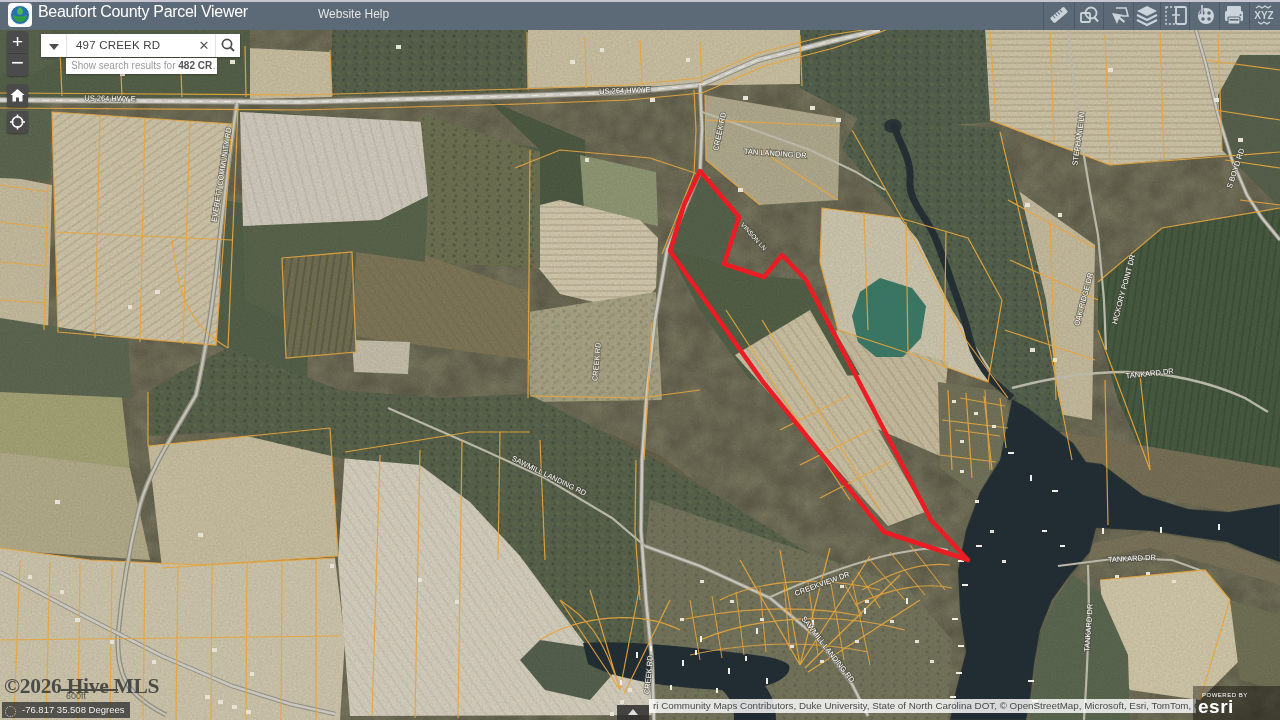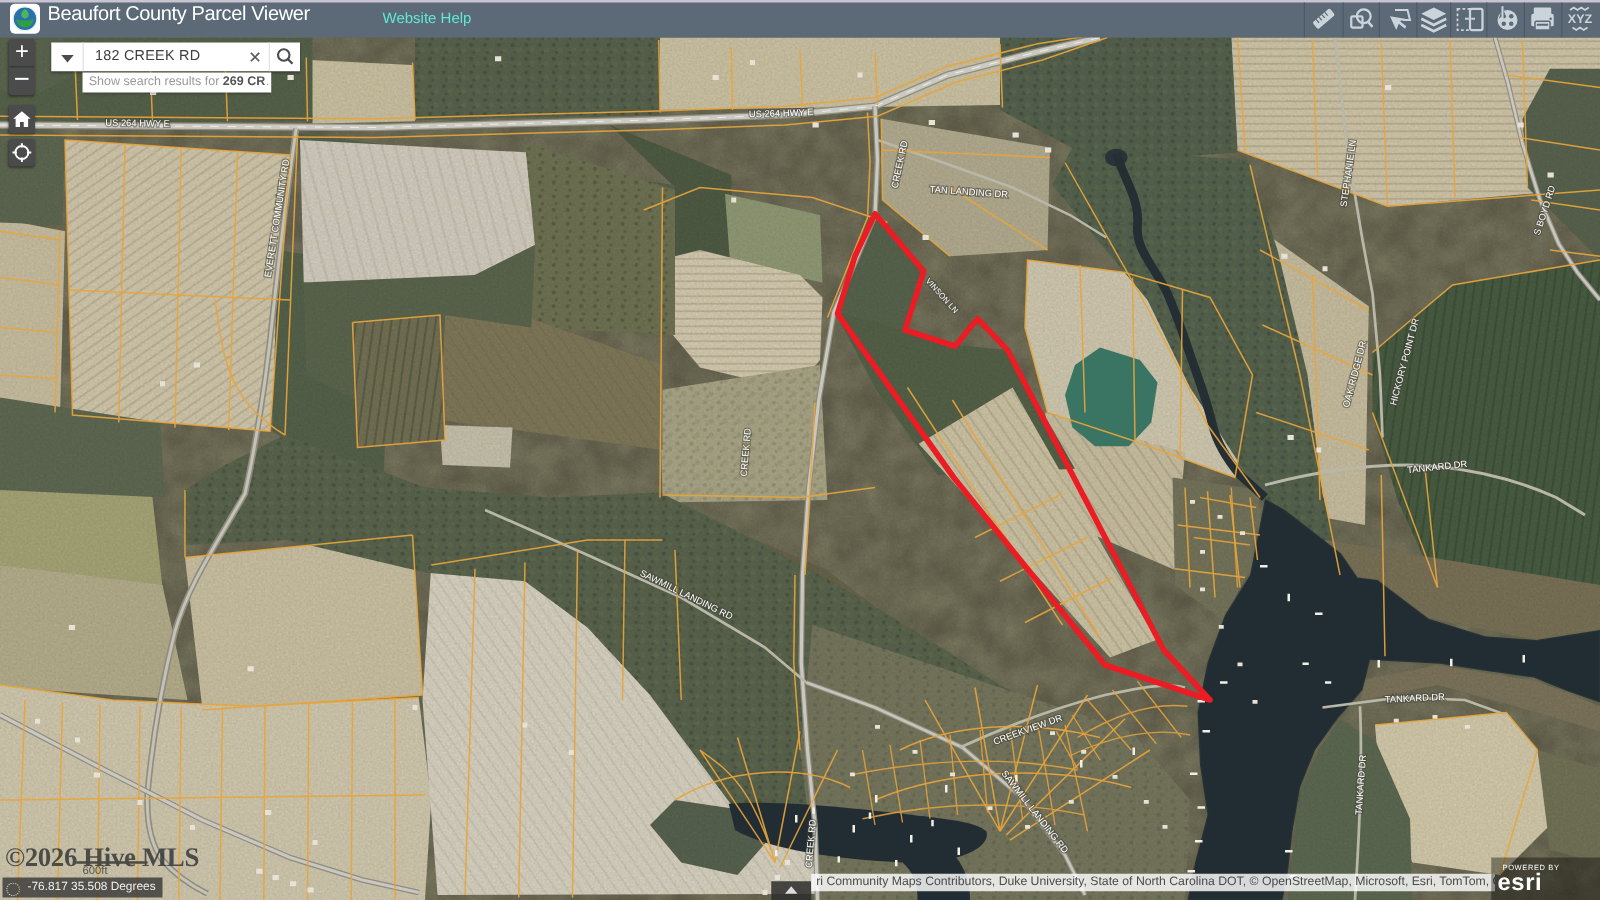--- a/index.html
+++ b/index.html
@@ -2,21 +2,21 @@
 <html><head>
 <meta charset="utf-8">
 <style>
   html,body{margin:0;padding:0;}
   #app{position:relative;width:1280px;height:720px;overflow:hidden;font-family:"Liberation Sans",sans-serif;background:#6a6d52;}
   #map{position:absolute;left:0;top:0;}
   
   #topbar{position:absolute;left:0;top:0;width:1280px;height:30px;background:#5c6a77;border-top:2px solid #c9c4d2;box-sizing:border-box;}
   #logo{position:absolute;left:8px;top:3px;width:24px;height:24px;background:#fff;border-radius:4px;}
   #title{position:absolute;left:38px;top:3px;font-size:16px;color:#ffffff;letter-spacing:-0.3px;}
-  #whelp{position:absolute;left:306px;top:7px;font-size:12px;color:#5eead4;}
+  #whelp{position:absolute;left:318px;top:7px;font-size:12px;color:#e5e5e5;}
   
   .mapbtn{position:absolute;background:#4b4b4b;color:#fff;text-align:center;box-shadow:0 1px 2px rgba(0,0,0,.4);}
   #zin{left:7px;top:31px;width:21px;height:22px;border-radius:3px 3px 0 0;font-size:19px;line-height:21px;}
   #zout{left:7px;top:54px;width:21px;height:22px;border-radius:0 0 3px 3px;font-size:22px;line-height:18px;}
   #homeb{left:7px;top:84px;width:21px;height:23px;border-radius:3px;}
   #locb{left:7px;top:111px;width:21px;height:22px;border-radius:3px;}
   
   #search{position:absolute;left:41px;top:34px;width:199px;height:23px;background:#fff;box-shadow:0 1px 2px rgba(0,0,0,.35);display:flex;}
   #sdrop{width:25px;height:23px;border-right:1px solid #e2e2e2;position:relative;}
   #sdrop:after{content:"";position:absolute;left:8px;top:10px;border-left:5px solid transparent;border-right:5px solid transparent;border-top:6px solid #4c4c4c;}
@@ -483,29 +483,29 @@
         <path d="M10.5 5 L3.5 11 H5.5 V17.5 H9 V13.5 H12 V17.5 H15.5 V11 H17.5 Z" fill="#fff"></path>
       </svg></div>
 
 <div id="locb" class="mapbtn"><svg width="21" height="22" viewBox="0 0 21 22">
         <circle cx="10.5" cy="11" r="5.2" fill="none" stroke="#fff" stroke-width="1.6"></circle>
         <path d="M10.5 3.5 V7 M10.5 15 V18.5 M3 11 H6.5 M14.5 11 H18" stroke="#fff" stroke-width="1.6"></path>
       </svg></div>
 
 <div id="search">
       <div id="sdrop"></div>
-      <div id="stext">182 CREEK RD</div>
+      <div id="stext">497 CREEK RD</div>
       <div id="sx">✕</div>
       <div id="smag"><svg width="24" height="23" viewBox="0 0 24 23">
           <circle cx="11" cy="10" r="4.6" fill="none" stroke="#4c4c4c" stroke-width="1.7"></circle>
           <path d="M14.4 13.4 L18 17" stroke="#4c4c4c" stroke-width="1.9"></path>
         </svg></div>
     </div>
 
-<div id="shint">Show search results for <b>269 CR</b>…</div>
+<div id="shint">Show search results for <b>482 CR</b>…</div>
 
 <div id="mls">©2026 Hive MLS</div>
 
 <div id="scalebar"></div>
 
 <div id="scaletxt">600ft</div>
 
 <div id="coords">-76.817 35.508 Degrees</div>
 <div id="coordico"></div>
 

